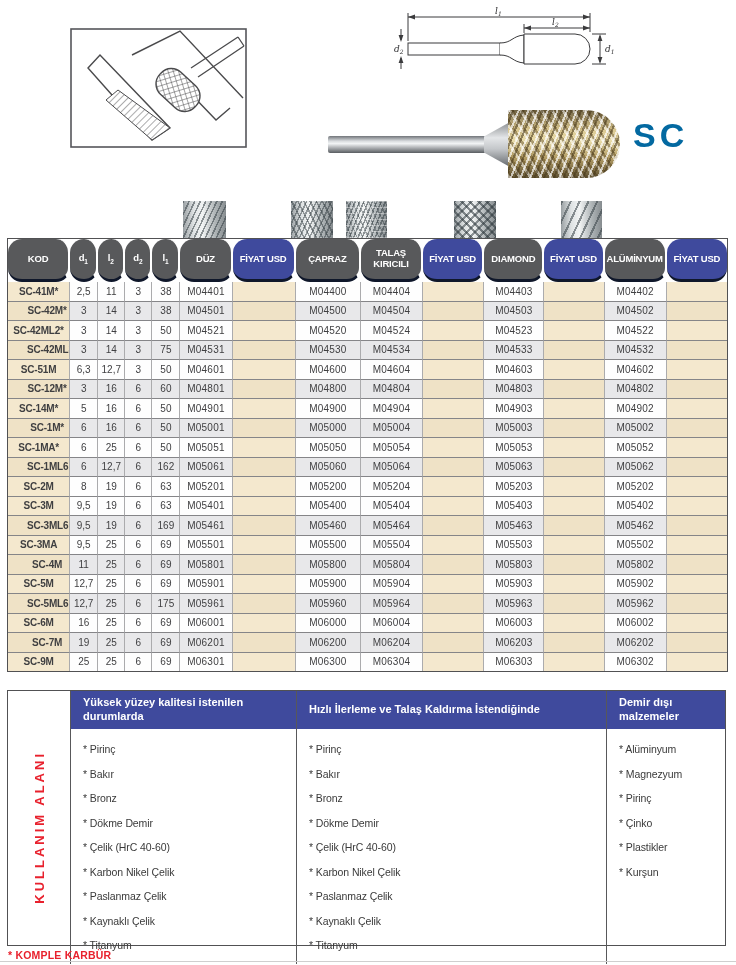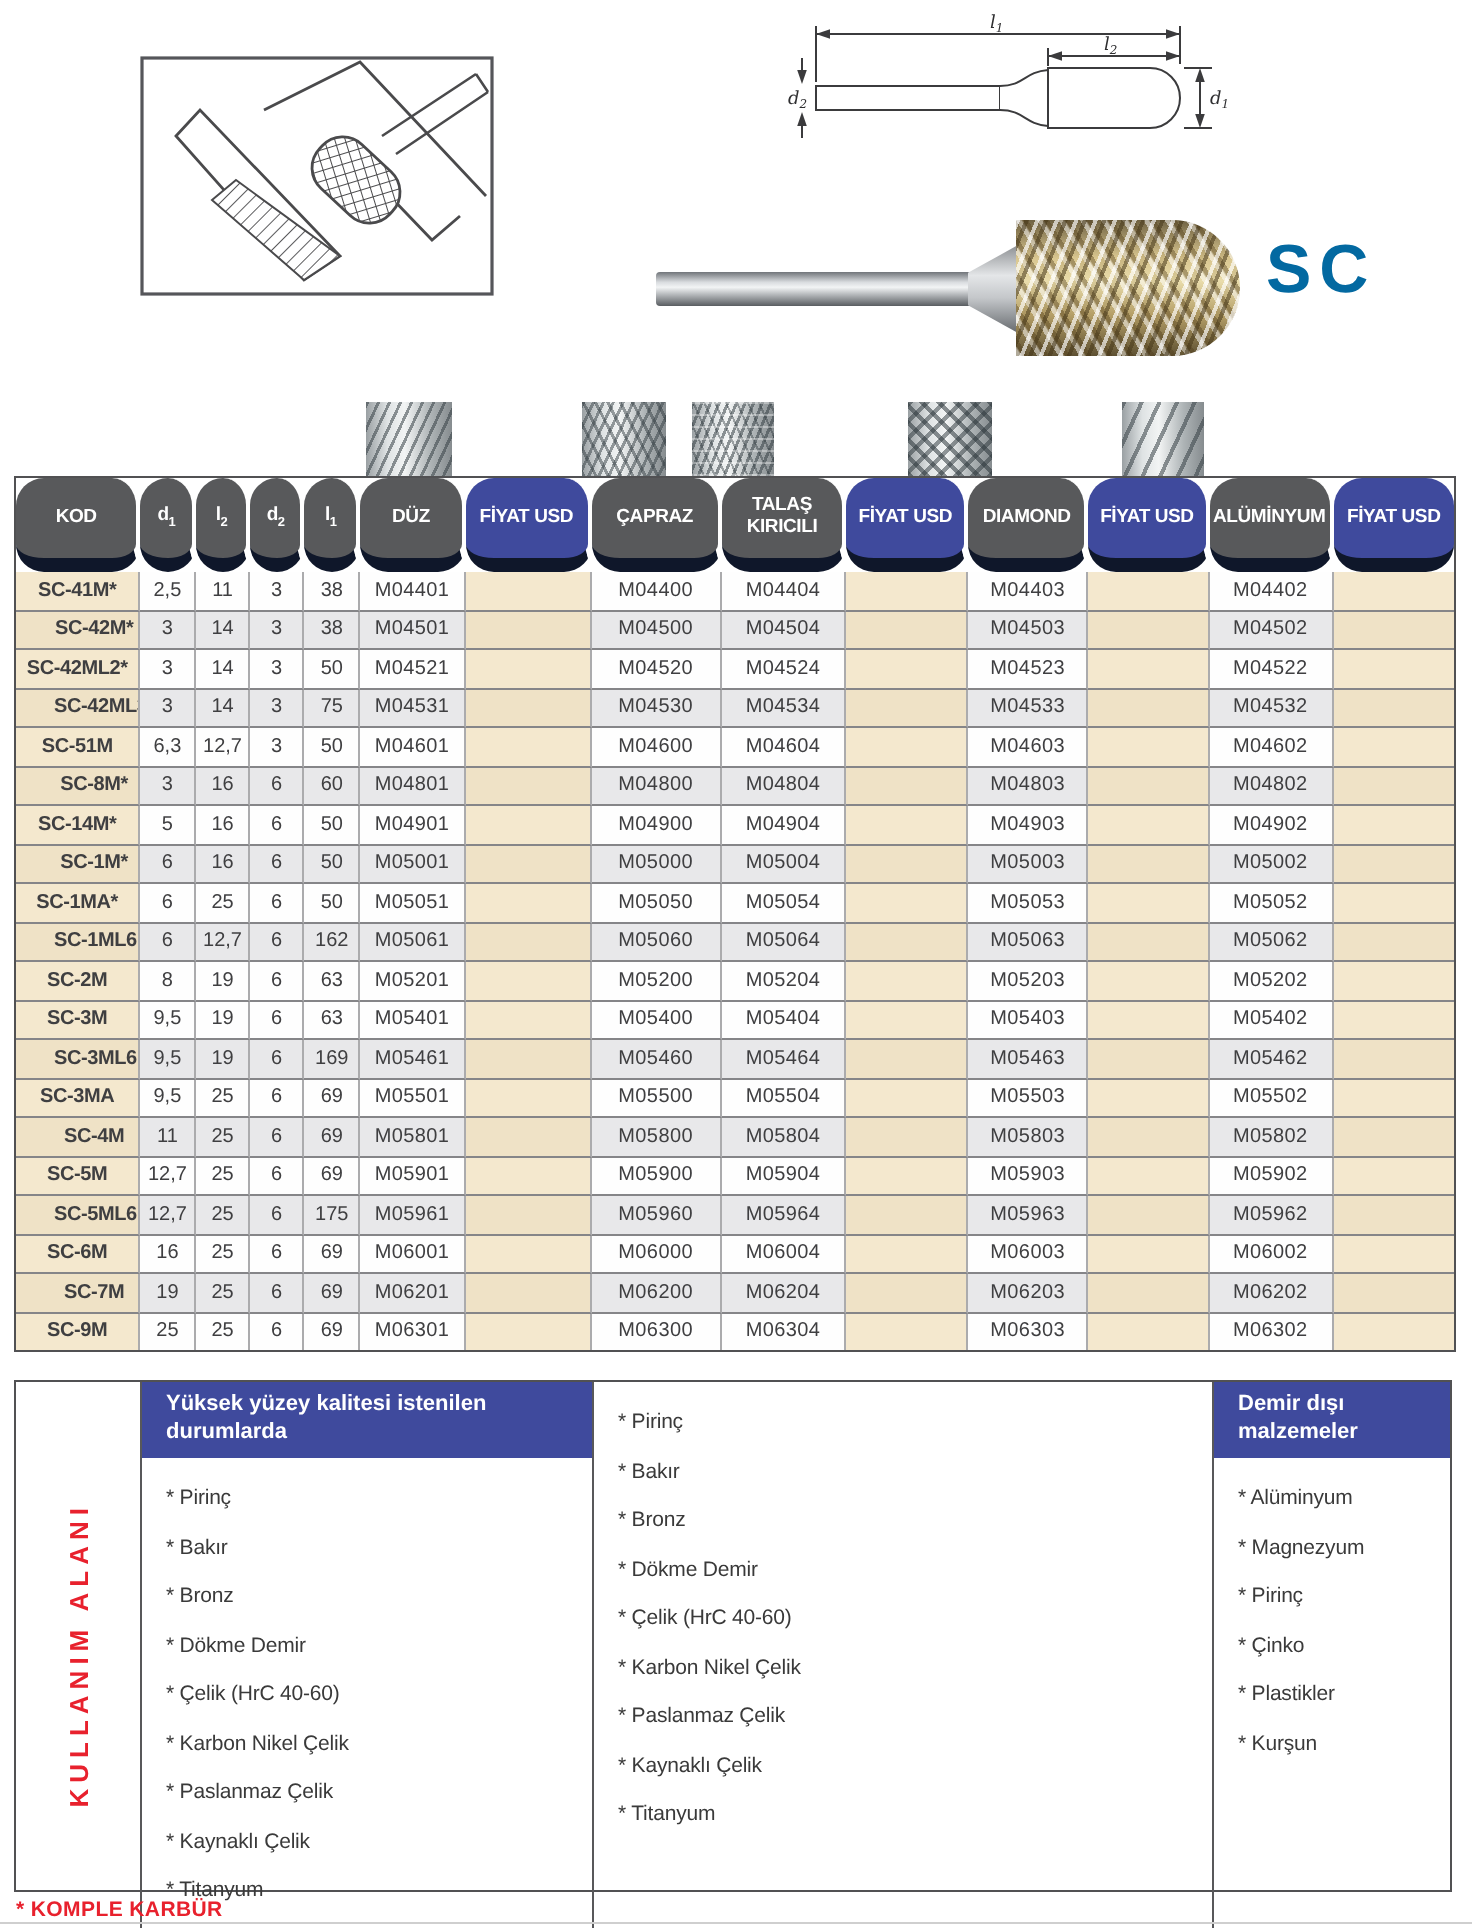--- a/index.html
+++ b/index.html
@@ -44,21 +44,21 @@
       linear-gradient(90deg,#9aa0a3,#dfe3e4 25%,#f2f4f4 45%,#aeb4b6 75%,#868c8f);}
   .chip-alu{left:561px;width:41px;background-image:
       repeating-linear-gradient(115deg,rgba(55,65,70,.55) 0 2px,transparent 2px 8px),
       linear-gradient(90deg,#9aa0a3,#dfe3e4 25%,#f2f4f4 45%,#aeb4b6 75%,#868c8f);}
 
   
   .table-wrap{position:absolute;left:7px;top:238px;width:719px;border:1.5px solid #515153;background:#fff;}
   table.spec{border-collapse:separate;border-spacing:0;table-layout:fixed;width:100%;}
   table.spec th{height:40px;font-size:9.5px;font-weight:bold;color:#fff;text-align:center;
       vertical-align:middle;padding:0 1px;line-height:1.15;letter-spacing:-0.2px;
-      border-right:2px solid #fff;border-bottom:7px solid #0f172a;border-radius:14px;}
+      border-right:2px solid #fff;border-bottom:3px solid #0f172a;border-radius:14px;}
   table.spec th:last-child{border-right:none;}
   th.gray{background:#58595B;}
   th.blue{background:#3F4A9D;}
   th .sub{font-size:6.5px;vertical-align:-3px;}
   table.spec td{height:18.5px;font-size:10px;text-align:center;vertical-align:middle;
       color:#3f3f41;padding:0 2px;border-right:1px solid #ababad;border-bottom:1px solid #858588;
       overflow:hidden;white-space:nowrap;}
   table.spec td:last-child{border-right:none;}
   table.spec tr:last-child td{border-bottom:none;}
   tr.odd{background:#fefefe;}
@@ -270,21 +270,21 @@
             <td class="price"></td>
             <td class="code">M04600</td>
             <td class="code">M04604</td>
             <td class="price"></td>
             <td class="code">M04603</td>
             <td class="price"></td>
             <td class="code">M04602</td>
             <td class="price"></td>
           </tr>
           <tr class="even">
-            <td class="kod">SC-8M*</td>
+            <td class="kod">SC-12M*</td>
             <td class="num">3</td>
             <td class="num">16</td>
             <td class="num">6</td>
             <td class="num">60</td>
             <td class="code">M04801</td>
             <td class="price"></td>
             <td class="code">M04800</td>
             <td class="code">M04804</td>
             <td class="price"></td>
             <td class="code">M04803</td>
@@ -532,20 +532,21 @@
           <li>* Bronz</li>
           <li>* Dökme Demir</li>
           <li>* Çelik (HrC 40-60)</li>
           <li>* Karbon Nikel Çelik</li>
           <li>* Paslanmaz Çelik</li>
           <li>* Kaynaklı Çelik</li>
           <li>* Titanyum</li>
         </ul>
     </div>
     <div class="usage-col">
+      <div class="usage-title">Hızlı İlerleme ve Talaş Kaldırma İstendiğinde</div>
       <ul class="usage-list">
           <li>* Pirinç</li>
           <li>* Bakır</li>
           <li>* Bronz</li>
           <li>* Dökme Demir</li>
           <li>* Çelik (HrC 40-60)</li>
           <li>* Karbon Nikel Çelik</li>
           <li>* Paslanmaz Çelik</li>
           <li>* Kaynaklı Çelik</li>
           <li>* Titanyum</li>

